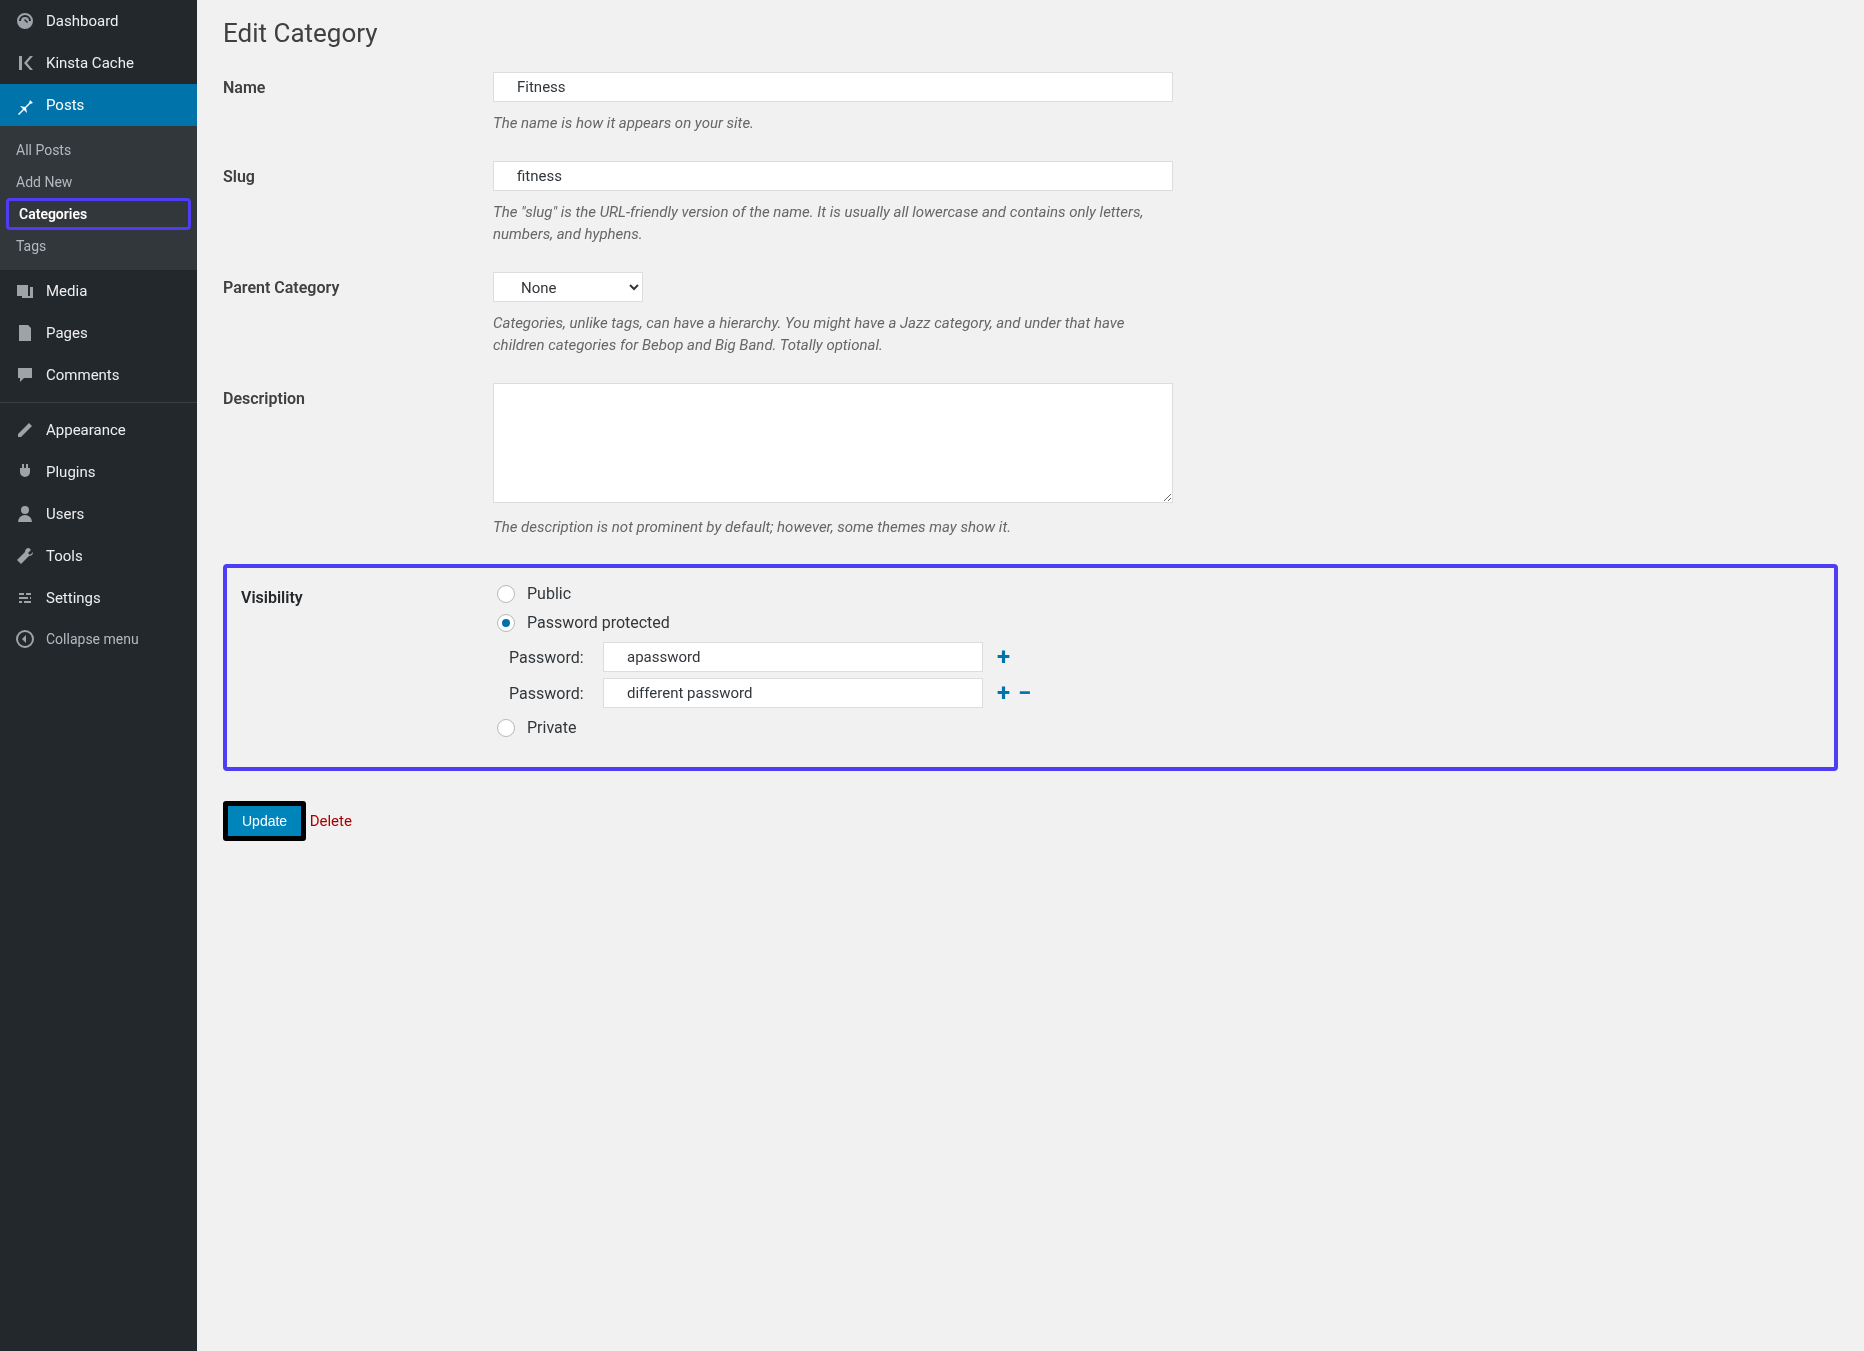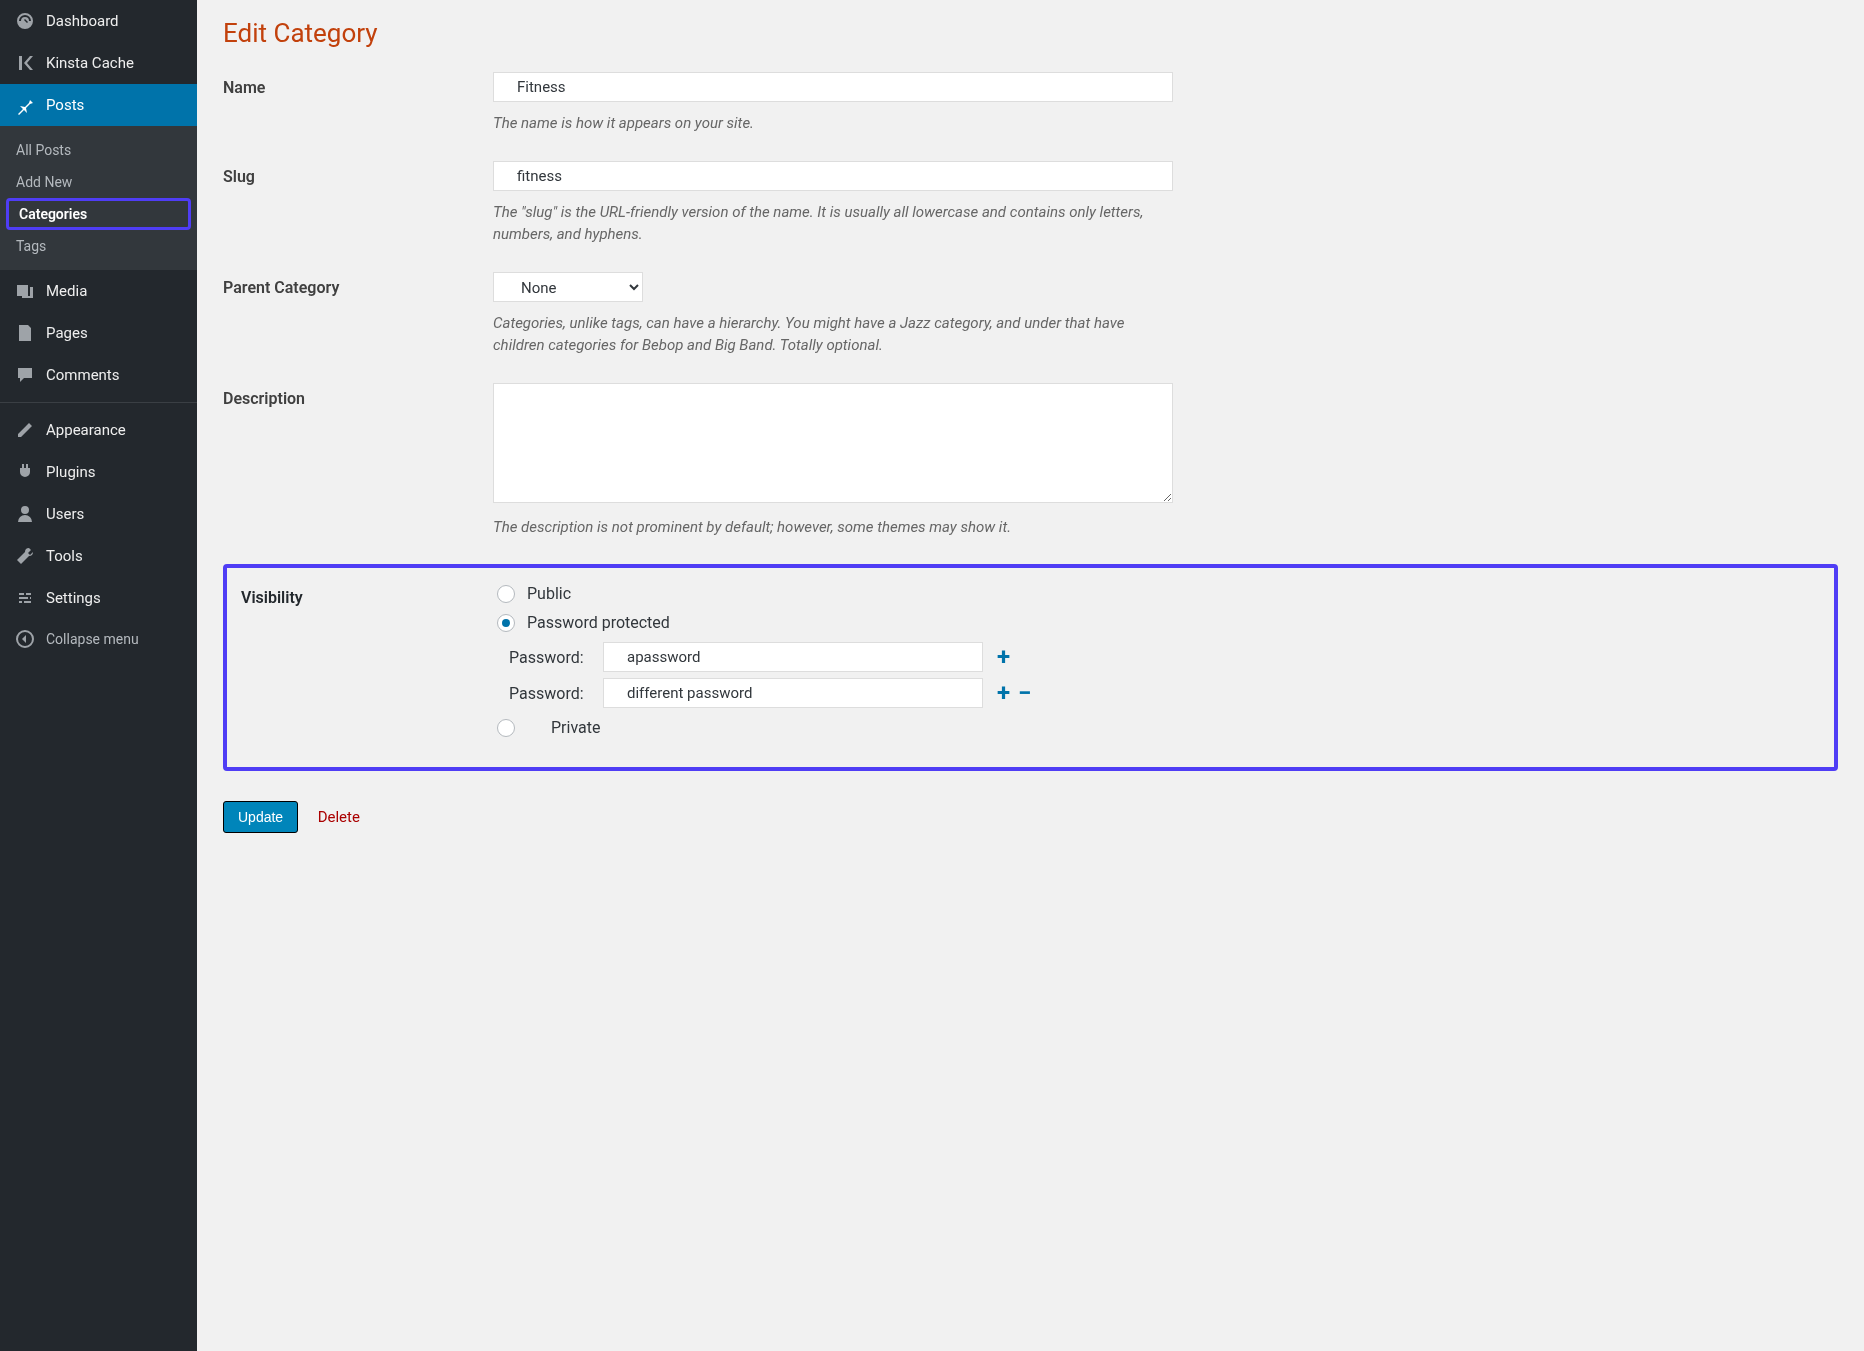--- a/index.html
+++ b/index.html
@@ -13,42 +13,42 @@
 .sidebar .main-item.active .icn { color: #fff; }
 .sidebar .sub { background: #32373c; padding: 8px 0; }
 .sidebar .sub-item { padding: 8px 16px; color: #b4b9be; font-size: 14px; cursor: pointer; }
 .sidebar .sub-item.current { color: #fff; font-weight: 600; background: #32373c; }
 .sidebar .sub-item.highlight { border: 3px solid #4f3df5; border-radius: 4px; margin: 0 6px; padding: 5px 10px; }
 .sidebar hr.sep { border: none; border-top: 1px solid #3a3f44; margin: 6px 0; }
 .collapse { padding: 10px 14px; color: #b4b9be; font-size: 14px; cursor: pointer; display:flex; align-items:center; }
 .collapse .icn { width: 22px; margin-right: 10px; color: rgba(240,245,250,0.6); display:inline-flex; align-items:center; justify-content:center; }
 
 .content { flex: 1; padding: 18px 26px 40px 26px; }
-h1.page-title { font-size: 26px; font-weight: 400; color: #c2410c; margin-bottom: 24px; }
+h1.page-title { font-size: 26px; font-weight: 400; color: #404040; margin-bottom: 24px; }
 .form-row { display: flex; margin-bottom: 26px; }
 .form-row .label { width: 270px; font-size: 16px; font-weight: 600; color: #404040; padding-top: 6px; }
 .form-row .field { flex: 1; max-width: 680px; }
 input[type=text], textarea, select { border: 1px solid #ddd; background: #fff; padding: 5px 23px; font-size: 15px; width: 100%; font-family: inherit; color: #32373c; }
 textarea { height: 120px; resize: both; }
 select { width: 150px; height: 30px; }
 .helper { font-style: italic; color: #666; font-size: 15px; margin-top: 10px; line-height: 1.5; }
 
 .visibility-box { border: 4px solid #4f3df5; border-radius: 4px; padding: 16px 10px 20px 10px; display: flex; }
 .visibility-box .label { width: 260px; font-size: 16px; font-weight: 600; color: #23282d; padding-top: 4px; padding-left: 4px; }
 .visibility-box .options { flex: 1; }
 .radio-row { display: flex; align-items: center; margin-bottom: 10px; font-size: 16px; color: #32373c; }
 .radio { width: 18px; height: 18px; border: 1px solid #b4b9be; border-radius: 50%; margin-right: 12px; display: inline-flex; align-items: center; justify-content: center; background: #fff; }
 .radio.checked::after { content: ""; width: 8px; height: 8px; background: #0073aa; border-radius: 50%; }
 .pw-row { display: flex; align-items: center; margin: 6px 0 6px 12px; font-size: 16px; }
 .pw-row label { width: 86px; text-align: left; margin-right: 8px; }
 .pw-row input { width: 380px; margin-right: 14px; }
 .pw-row .plus, .pw-row .minus { color: #0073aa; font-size: 24px; font-weight: 700; margin-right: 8px; cursor: pointer; line-height: 1; }
 
 .actions { margin-top: 30px; }
-.btn-primary { background: #0085ba; border: 1px solid #000000; color: #fff; padding: 7px 14px; font-size: 14px; border-radius: 3px; cursor: pointer; margin-right: 16px; }
+.btn-primary { background: #0085ba; border: 5px solid #000000; color: #fff; padding: 7px 14px; font-size: 14px; border-radius: 3px; cursor: pointer; }
 .delete-link { color: #a00; font-size: 15px; cursor: pointer; }
 
 svg { width: 20px; height: 20px; fill: currentColor; }
 </style>
 </head>
 <body>
 
 <div class="wrap">
   <nav class="sidebar">
     <div class="main-item">
@@ -207,21 +207,21 @@
           <label>Password:</label>
           <input type="text" value="apassword" style="">
           <span class="plus">+</span>
         </div>
         <div class="pw-row">
           <label>Password:</label>
           <input type="text" value="different password" style="">
           <span class="plus">+</span>
           <span class="minus">−</span>
         </div>
-        <div class="radio-row" style="margin-top:10px;gap:24px;">
+        <div class="radio-row" style="margin-top:10px;">
           <span class="radio"></span>
           <span>Private</span>
         </div>
       </div>
     </div>
 
     <div class="actions">
       <button class="btn-primary">Update</button>
       <a class="delete-link">Delete</a>
     </div>

